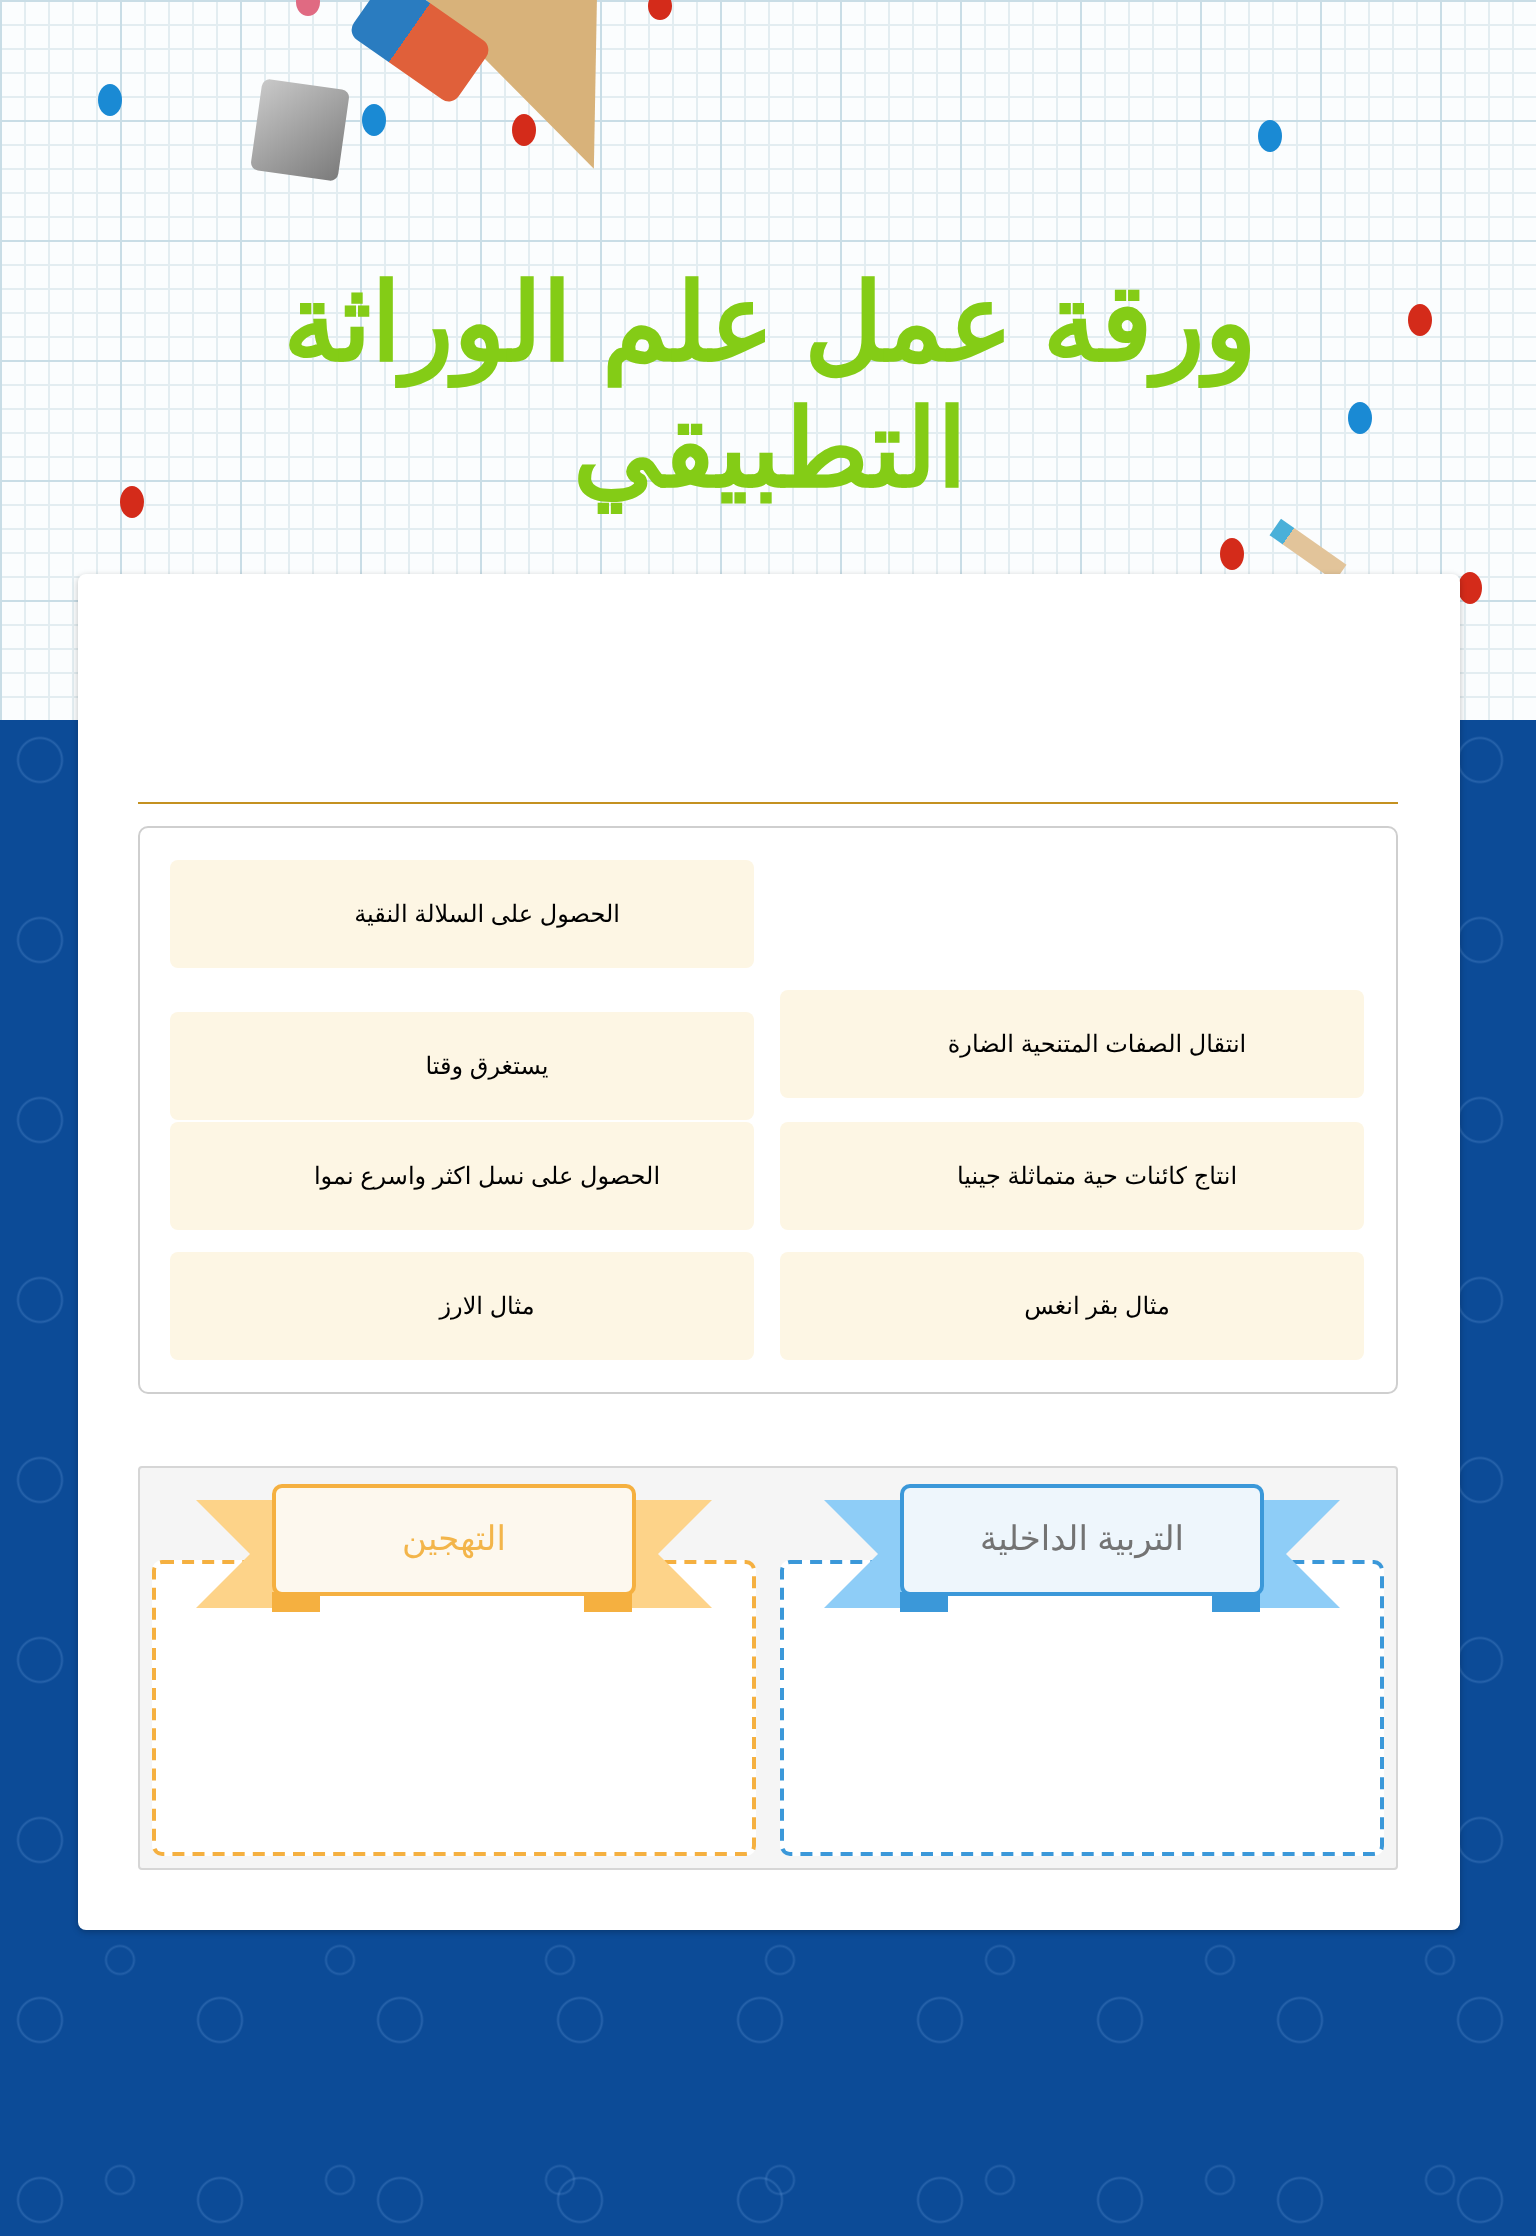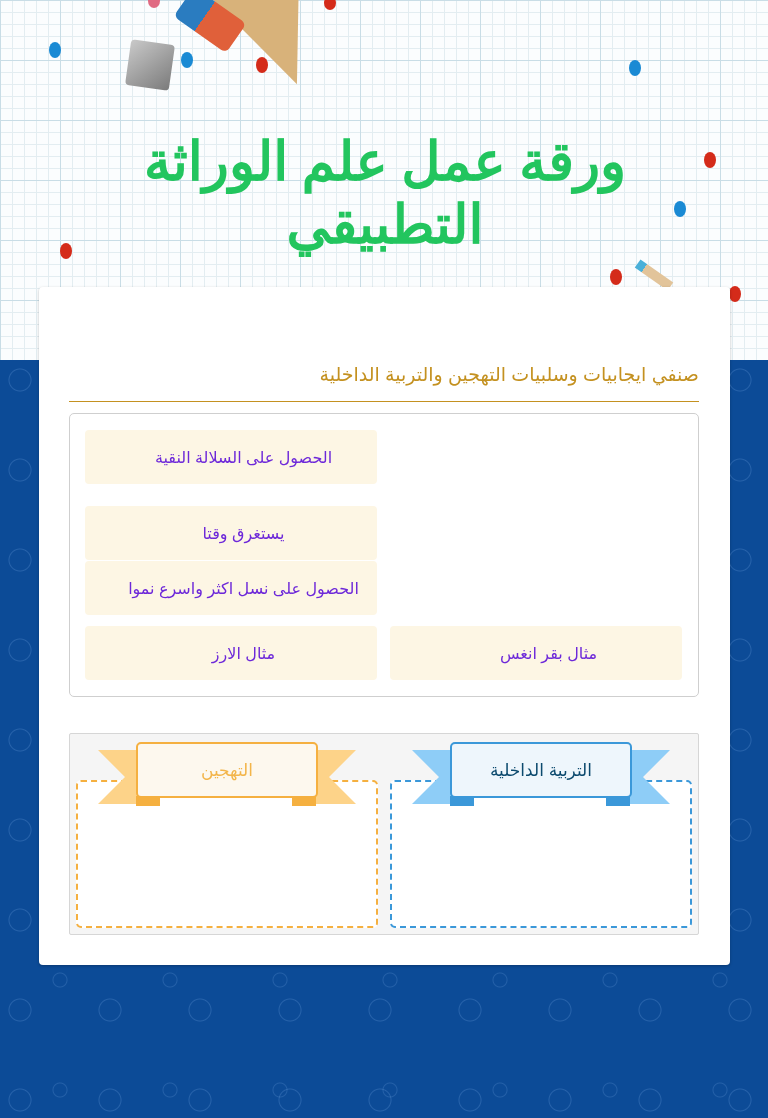--- a/index.html
+++ b/index.html
@@ -32,42 +32,42 @@
   .dot.blue { background: #1a8ad4; }
   .dot.pink { background: #e06a82; }
 
   .sharpener { position: absolute; left: 128px; top: 42px; width: 44px; height: 46px; background: linear-gradient(135deg,#c9c9c9,#7b7b7b); border-radius: 4px; transform: rotate(8deg); }
   .eraser { position: absolute; left: 178px; top: 2px; width: 64px; height: 36px; background: linear-gradient(90deg,#2a7cc0 0 40%, #e0603a 40% 100%); border-radius: 6px; transform: rotate(35deg); }
   .ruler { position: absolute; left: 215px; top: -40px; width: 0; height: 0; border-left: 60px solid transparent; border-right: 50px solid transparent; border-top: 130px solid #d8b27a; transform: rotate(-20deg); }
   .pencil { position: absolute; left: 634px; top: 270px; width: 40px; height: 10px; background: linear-gradient(90deg,#4ab0d9 0 20%, #e2c49a 20%); transform: rotate(35deg); }
 
   .page-title {
     position: absolute; left: 40px; top: 130px; width: 690px; text-align: center;
-    direction: rtl; font-size: 54px; color: #22c55e; font-family: Liberation Serif, serif;
+    direction: rtl; font-size: 54px; color: #84cc16; font-family: Liberation Sans, sans-serif;
     letter-spacing: 1px;
   }
 
   .card {
     position: absolute; left: 39px; top: 287px; width: 691px; height: 678px;
     background: #fff; border-radius: 4px; box-shadow: 0 1px 3px rgba(0,0,0,0.25);
   }
   .question {
     position: absolute; left: 30px; top: 76px; width: 630px; text-align: right; direction: rtl;
     font-size: 19px; color: #c49120; padding-right: 0;
   }
   .question-rule { position: absolute; left: 30px; top: 114px; width: 630px; height: 1px; background: #c49120; }
 
   .items-box {
     position: absolute; left: 30px; top: 126px; width: 630px; height: 284px;
     border: 1px solid #cfcfcf; border-radius: 5px; background: #fff;
   }
   .item {
     position: absolute; width: 292px; height: 54px; background: #fdf6e4; border-radius: 4px;
     display: flex; align-items: center; justify-content: center; direction: rtl;
-    font-size: 16px; color: #6d28d9; cursor: grab; padding-left: 25px;
+    font-size: 12px; color: #000000; cursor: grab; padding-left: 25px;
   }
 
   .drop-area {
     position: absolute; left: 30px; top: 446px; width: 630px; height: 202px;
     background: #f5f5f5; border: 1px solid #d6d6d6; border-radius: 2px;
   }
   .zone {
     position: absolute; top: 46px; width: 302px; height: 148px; background: #fff;
     border: 2px dashed; border-radius: 5px;
   }
@@ -104,39 +104,40 @@
 <div class="dot blue" style="left:629px;top:60px;width:12px;height:16px"></div>
 <div class="dot red" style="left:704px;top:152px;width:12px;height:16px"></div>
 <div class="dot blue" style="left:674px;top:201px;width:12px;height:16px"></div>
 <div class="dot red" style="left:60px;top:243px;width:12px;height:16px"></div>
 <div class="dot red" style="left:610px;top:269px;width:12px;height:16px"></div>
 <div class="dot red" style="left:729px;top:286px;width:12px;height:16px"></div>
 
 <h1 class="page-title">ورقة عمل علم الوراثة التطبيقي</h1>
 
 <div class="card">
-  <div class="question">صنفي ايجابيات وسلبيات التهجين والتربية الداخلية</div>
   <div class="question-rule"></div>
 
   <div class="items-box">
     <div class="item" style="left:15px;top:16px">الحصول على السلالة النقية</div>
+    <div class="item" style="left:320px;top:81px">انتقال الصفات المتنحية الضارة</div>
     <div class="item" style="left:15px;top:92px">يستغرق وقتا</div>
+    <div class="item" style="left:320px;top:147px">انتاج كائنات حية متماثلة جينيا</div>
     <div class="item" style="left:320px;top:212px">مثال بقر انغس</div>
     <div class="item" style="left:15px;top:147px">الحصول على نسل اكثر واسرع نموا</div>
     <div class="item" style="left:15px;top:212px">مثال الارز</div>
   </div>
 
   <div class="drop-area">
 
     <div class="zone blue"></div>
     <div class="ribbon-tail left b-tail" style="left:342px"></div>
     <div class="ribbon-tail right b-tail" style="left:540px"></div>
     <div class="ribbon-fold" style="left:380px;background:#3b98d9"></div>
     <div class="ribbon-fold" style="left:536px;background:#3b98d9"></div>
-    <div class="ribbon-label" style="left:380px;background:#eef6fc;border-color:#3b98d9;color:#0c4a6e">التربية الداخلية</div>
+    <div class="ribbon-label" style="left:380px;background:#eef6fc;border-color:#3b98d9;color:#737373">التربية الداخلية</div>
 
     <div class="zone orange"></div>
     <div class="ribbon-tail left o-tail" style="left:28px"></div>
     <div class="ribbon-tail right o-tail" style="left:226px"></div>
     <div class="ribbon-fold" style="left:66px;background:#f5b040"></div>
     <div class="ribbon-fold" style="left:222px;background:#f5b040"></div>
     <div class="ribbon-label" style="left:66px;background:#fdf8ee;border-color:#f5b040;color:#f3b54a">التهجين</div>
   </div>
 </div>
 

